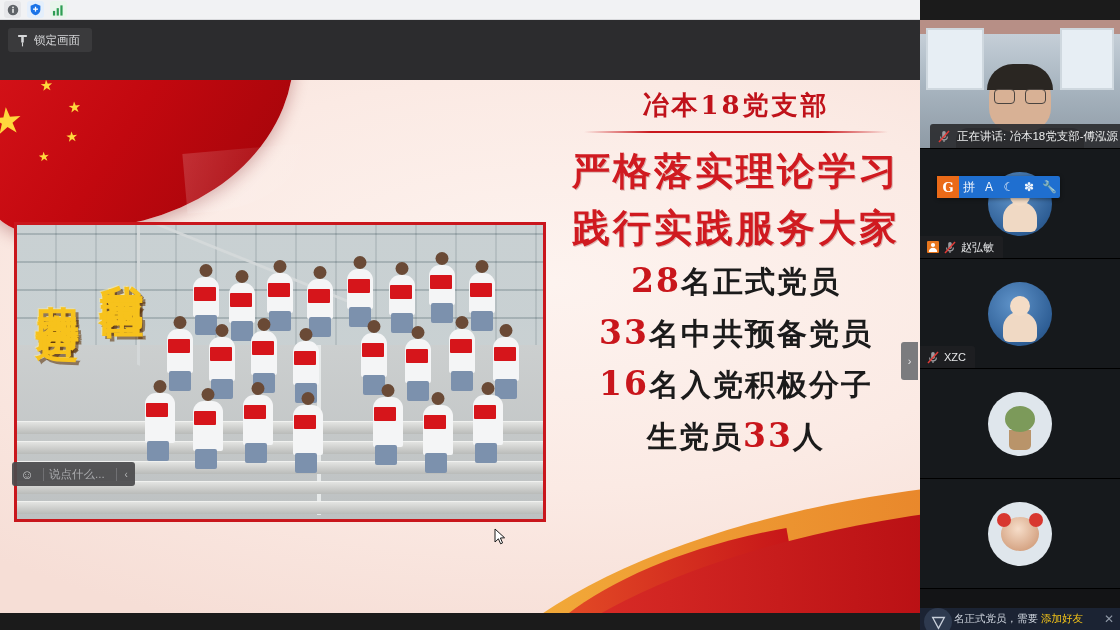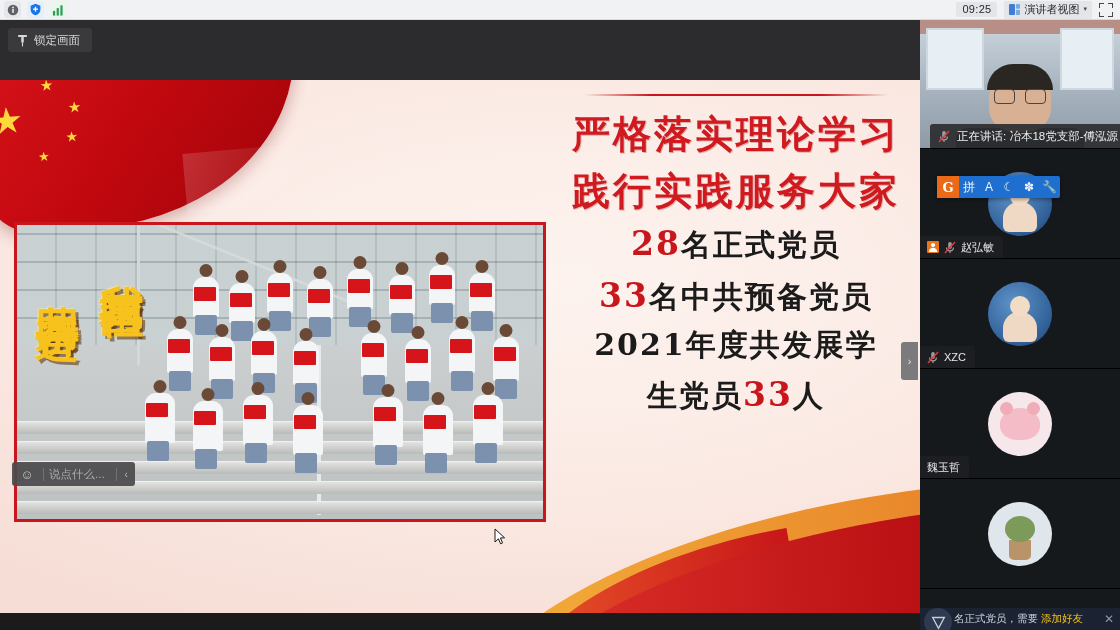--- a/index.html
+++ b/index.html
@@ -409,38 +409,20 @@
     </div>
     <div class="tsicon bars">
       <svg class="bars-svg" viewBox="0 0 14 12" aria-hidden="true">
         <rect x="1" y="7" width="2.4" height="5" fill="#2e9e54"></rect>
         <rect x="5" y="4" width="2.4" height="8" fill="#2e9e54"></rect>
         <rect x="9" y="1" width="2.4" height="11" fill="#2e9e54"></rect>
       </svg>
     </div>
   </div>
 
-  <div class="mtg-header">
-    <span class="clock">09:25</span>
-    <div class="viewsel">
-      <svg class="vi-ico" viewBox="0 0 12 12" aria-hidden="true">
-        <rect x="0" y="0" width="6.5" height="12" rx="1" fill="#3d7dd6"></rect>
-        <rect x="7.6" y="0" width="4.4" height="5.2" rx="1" fill="#7aa9e0"></rect>
-        <rect x="7.6" y="6.4" width="4.4" height="5.6" rx="1" fill="#7aa9e0"></rect>
-      </svg>
-      <span>演讲者视图</span>
-      <span class="caret">▾</span>
-    </div>
-    <div class="fs-btn">
-      <i></i>
-        <i></i>
-        <i></i>
-        <i></i>
-    </div>
-  </div>
 
   <div class="stage">
 
     <div class="lock-pill">
       <svg class="pin-ico" viewBox="0 0 12 14" aria-hidden="true">
         <rect x="1" y="1" width="10" height="2.2" rx="1" fill="#d6d7d9"></rect>
         <rect x="4.6" y="3.2" width="2.8" height="6" fill="#d6d7d9"></rect>
         <rect x="5.4" y="9" width="1.2" height="4.4" fill="#d6d7d9"></rect>
       </svg>
       <span>锁定画面</span>
@@ -543,31 +525,34 @@
           </div>
         <div class="person" style="left:456px;top:170px;height:50px;width:30px">
             <span class="flaglet"></span>
           </div>
 
         <div class="calli c-right">我与祖国</div>
         <div class="calli c-left">共同奋进</div>
       </div>
 
       <div class="txtcol">
+        <div class="branch">冶本18党支部</div>
         <div class="branch-rule"></div>
         <div class="headline">严格落实理论学习</div>
         <div class="headline" style="margin-top:8px">践行实践服务大家</div>
 
         <div class="statline first">
           <span class="num">28</span><span>名正式党员</span>
         </div>
         <div class="statline">
           <span class="num">33</span><span>名中共预备党员</span>
         </div>
-        <div class="statline">2021年度共发展学</div>
+        <div class="statline">
+          <span class="num">16</span><span>名入党积极分子</span>
+        </div>
         <div class="statline">
           <span>生党员</span><span class="num">33</span><span>人</span>
         </div>
       </div>
 
       <div class="slide-tab">›</div>
 
       <svg class="cursor" viewBox="0 0 12 17" aria-hidden="true">
         <path d="M1 1 L1 14 L4.4 10.8 L6.6 15.8 L8.6 14.9 L6.4 10 L10.6 9.8 Z" fill="#fff" stroke="#1b1b1b" stroke-width="1"></path>
       </svg>
@@ -634,28 +619,20 @@
         <svg class="mic-off" viewBox="0 0 12 13" aria-hidden="true">
           <rect x="4.2" y="1" width="3.6" height="7" rx="1.8" fill="#9b9ca0"></rect>
           <path d="M2.6 6.4 a3.4 3.4 0 0 0 6.8 0" fill="none" stroke="#9b9ca0" stroke-width="1.2"></path>
           <rect x="5.4" y="9.6" width="1.2" height="2.4" fill="#9b9ca0"></rect>
           <line x1="1" y1="12" x2="11" y2="1" stroke="#e03b37" stroke-width="1.5"></line>
         </svg>
         <span class="nm">XZC</span>
       </div>
     </div>
 
-    <div class="tile avatar-tile">
-      <div class="avatar pink">
-          <span class="pig"></span>
-        </div>
-      <div class="namebar">
-        <span class="nm">魏玉哲</span>
-      </div>
-    </div>
 
     <div class="tile avatar-tile">
       <div class="avatar">
           <span class="plant"></span>
         </div>
     </div>
 
     <div class="tile avatar-tile">
       <div class="avatar">
           <span class="kid"></span>

